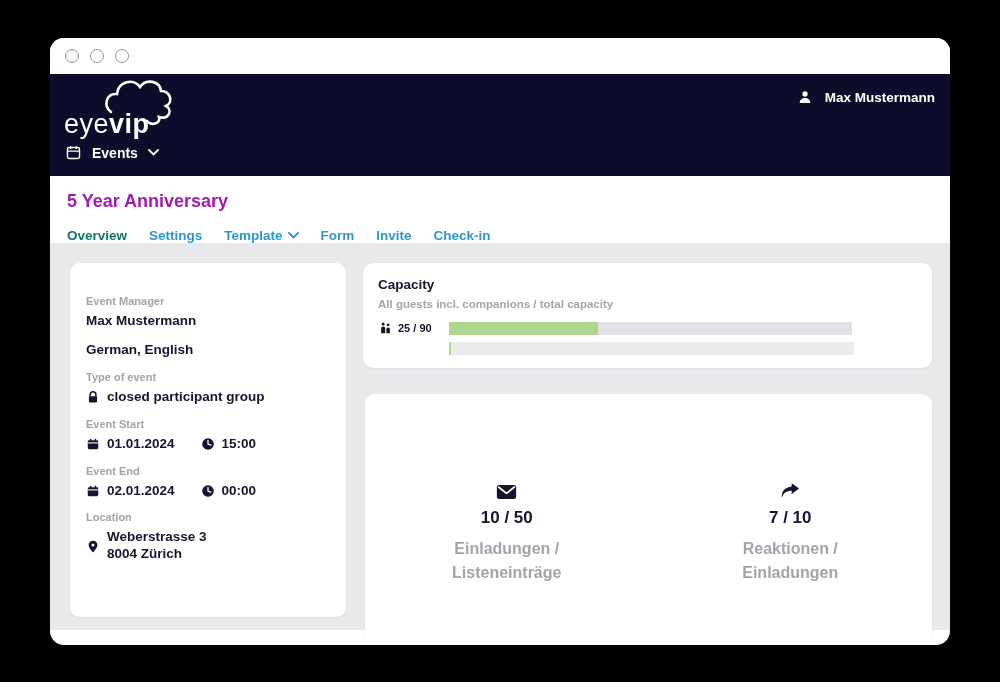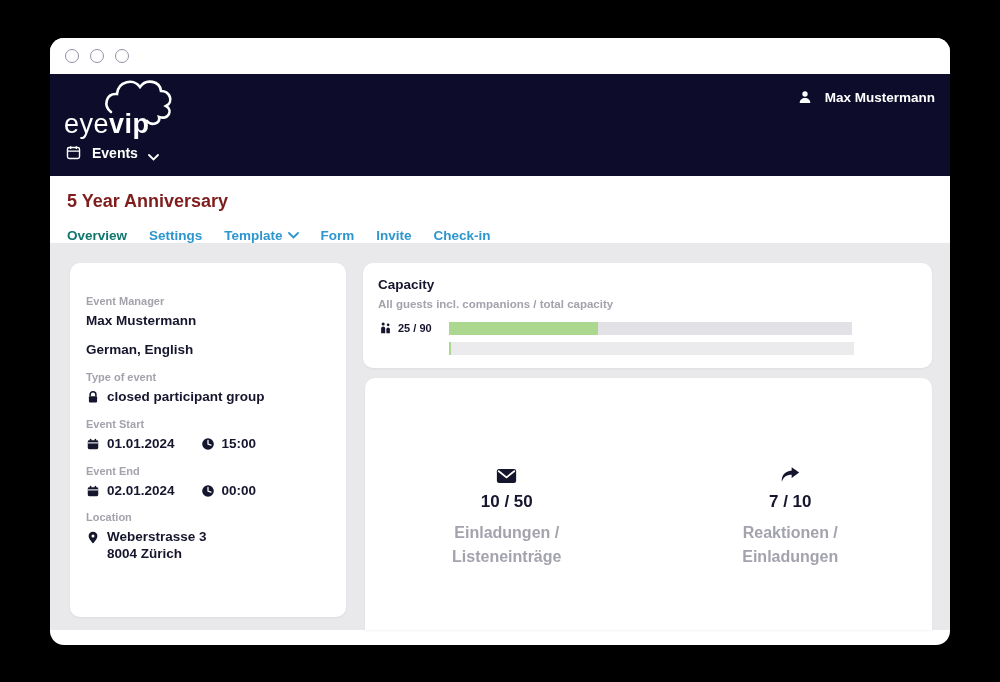--- a/index.html
+++ b/index.html
@@ -14,27 +14,27 @@
   }
   
   .chrome{height:36px;display:flex;align-items:center;gap:11px;padding-left:15px;background:#fff;}
   .dot{width:12px;height:12px;border:1.6px solid #9191a6;border-radius:50%;background:transparent;}
   
   .appheader{height:102px;background:#0d0d2b;position:relative;color:#fff;}
   .logo{position:absolute;left:14px;top:24px;height:40px;display:flex;align-items:flex-end;cursor:pointer;}
   .logo .eye{font-size:27px;font-weight:400;letter-spacing:.5px;line-height:1;}
   .logo .vip{font-size:27px;font-weight:700;letter-spacing:.5px;line-height:1;position:relative;z-index:1;}
   .logo svg.cloud{position:absolute;left:36px;top:-26px;width:80px;height:56px;}
-  .events-nav{position:absolute;left:15px;top:70px;display:flex;align-items:flex-end;gap:10px;
+  .events-nav{position:absolute;left:15px;top:70px;display:flex;align-items:center;gap:10px;
     font-size:14px;font-weight:700;cursor:pointer;}
   .user-menu{position:absolute;right:15px;top:15px;display:flex;align-items:center;gap:12px;
     font-size:13.5px;font-weight:700;cursor:pointer;}
   
   .titlebar{padding:15px 17px 0 17px;background:#fff;height:67px;box-sizing:border-box;}
-  .page-title{margin:0;font-size:18px;font-weight:700;color:#7f1d1d;}
+  .page-title{margin:0;font-size:18px;font-weight:700;color:#a21caf;}
   .tabs{display:flex;gap:22px;margin-top:16px;font-size:13.5px;font-weight:700;}
   .tab{color:#2d96cf;cursor:pointer;display:flex;align-items:center;gap:5px;}
   .tab.active{color:#0f766e;cursor:default;}
   
   .content{position:relative;background:#e9e9ec;height:387px;}
   .card{background:#fff;border-radius:10px;box-shadow:0 1px 3px rgba(20,20,50,.05);position:absolute;box-sizing:border-box;}
   .details-card{left:20px;top:20px;width:276px;height:354px;padding:32px 16px;}
   .field{margin-bottom:12px;}
   .field-label{font-size:11px;color:#a3a3ad;font-weight:700;margin-bottom:6px;}
   .field-value{font-size:13.5px;font-weight:700;color:#15152e;display:flex;align-items:center;gap:7px;line-height:1.25;}
@@ -44,21 +44,21 @@
   .capacity-card{left:313px;top:20px;width:569px;height:105px;padding:14px 15px;}
   .cap-title{font-size:13.5px;font-weight:700;color:#15152e;}
   .cap-sub{font-size:11.5px;color:#a3a3ad;font-weight:700;margin-top:6px;}
   .cap-row{display:flex;align-items:center;margin-top:11px;}
   .cap-count{display:flex;align-items:center;gap:5px;width:71px;font-size:11px;font-weight:700;color:#15152e;}
   .bar{height:13px;background:#e2e2e6;width:403px;position:relative;overflow:hidden;}
   .bar-fill{height:100%;background:#abd88e;}
   .cap-row2{margin-top:7px;margin-left:71px;}
   .bar.secondary{background:#ebebee;width:405px;}
   
-  .stats-card{left:315px;top:135px;width:567px;height:252px;border-radius:10px 10px 0 0;display:flex;}
+  .stats-card{left:315px;top:151px;width:567px;height:252px;border-radius:10px 10px 0 0;display:flex;}
   .stat{flex:1;text-align:center;padding-top:88px;}
   .stat-value{font-size:17px;font-weight:700;color:#15152e;margin-top:8px;}
   .stat-label{font-size:16px;color:#a3a3ad;font-weight:700;margin-top:9px;line-height:1.5;}
   .icon{display:inline-flex;vertical-align:middle;}
 </style>
 </head>
 <body>
 
 <div class="window">
 
@@ -185,21 +185,21 @@
             <svg width="14" height="14" viewBox="0 0 24 24">
               <circle cx="12" cy="12" r="10" fill="#15152e"></circle>
               <polyline points="12,6 12,12 17,14" fill="none" stroke="#ffffff" stroke-width="2.2" stroke-linecap="round"></polyline>
             </svg>
           </span>
           <span>00:00</span>
         </div>
       </div>
       <div class="field">
         <div class="field-label">Location</div>
-        <div class="field-value" style="align-items:flex-start;">
+        <div class="field-value" style="align-items:center;">
           <span class="icon" style="margin-top:1px;">
             <svg width="14" height="15" viewBox="0 0 24 24">
               <path d="M12 2 C7.6 2 4.5 5.2 4.5 9.3 C4.5 14.6 12 22 12 22 s7.5 -7.4 7.5 -12.7 C19.5 5.2 16.4 2 12 2 z" fill="#15152e"></path>
               <circle cx="12" cy="9.3" r="2.6" fill="#ffffff"></circle>
             </svg>
           </span>
           <span class="loc-lines">
             <span>Weberstrasse 3</span>
             <span>8004 Zürich</span>
           </span>

